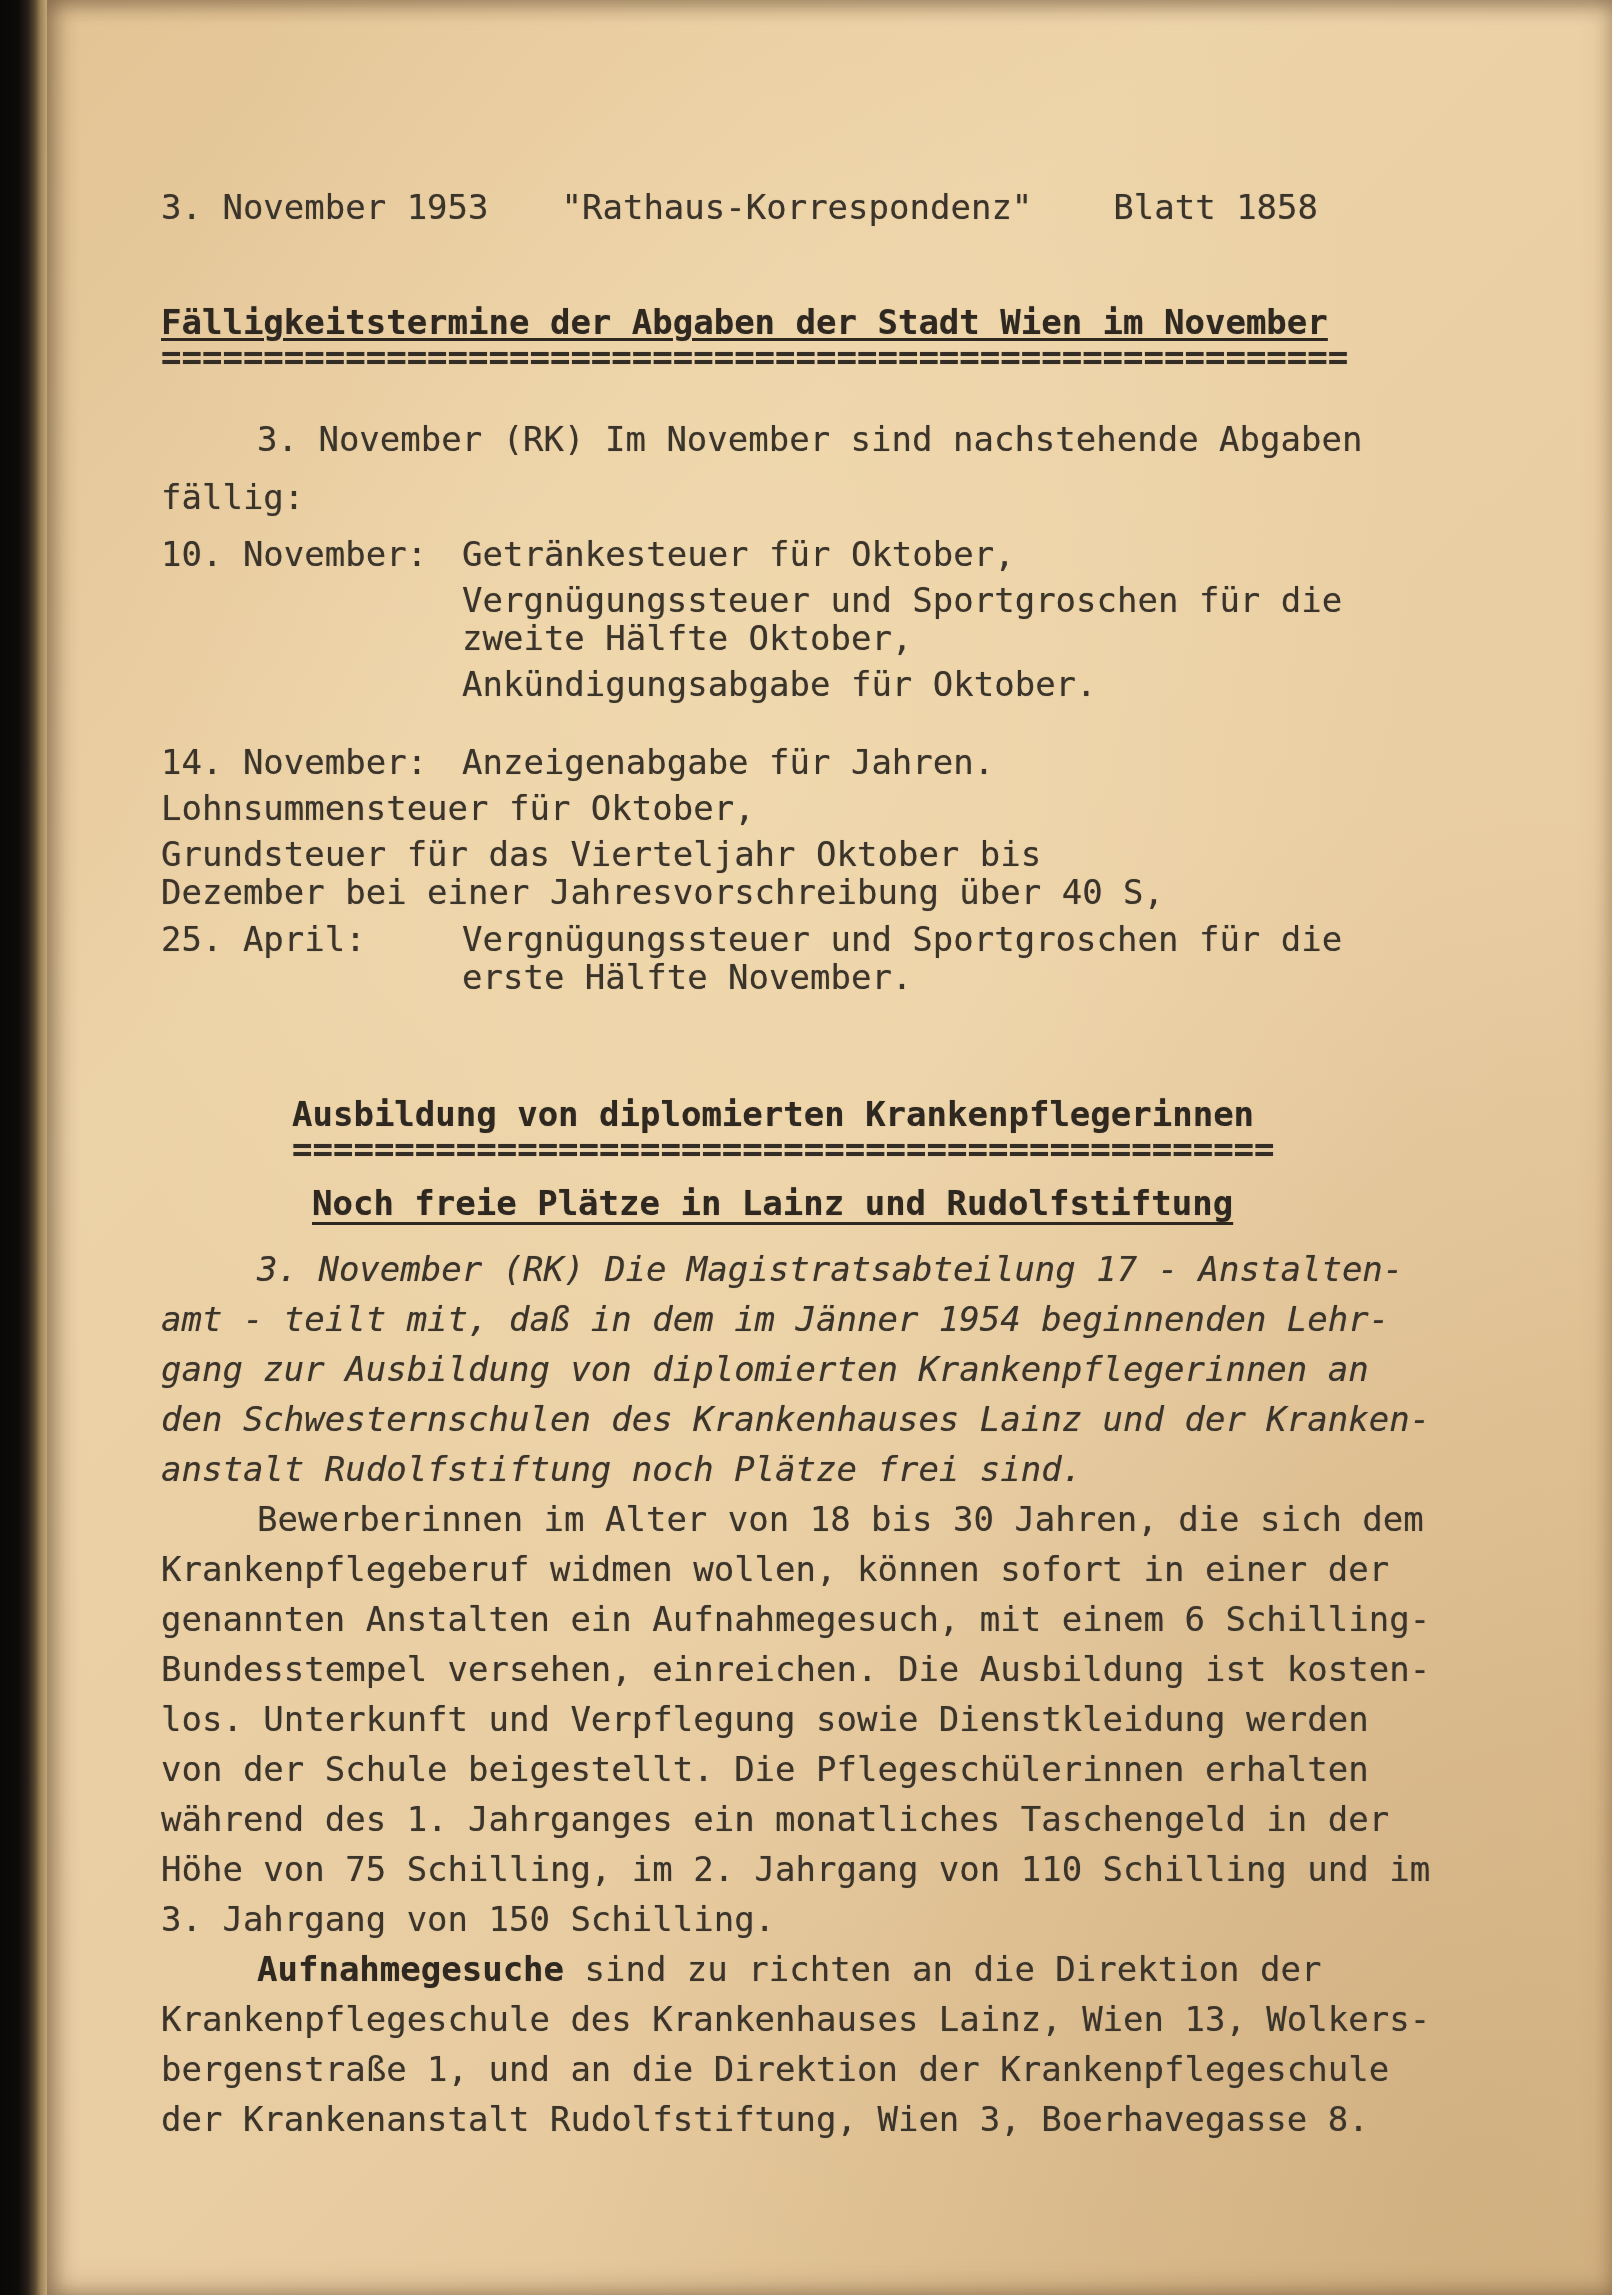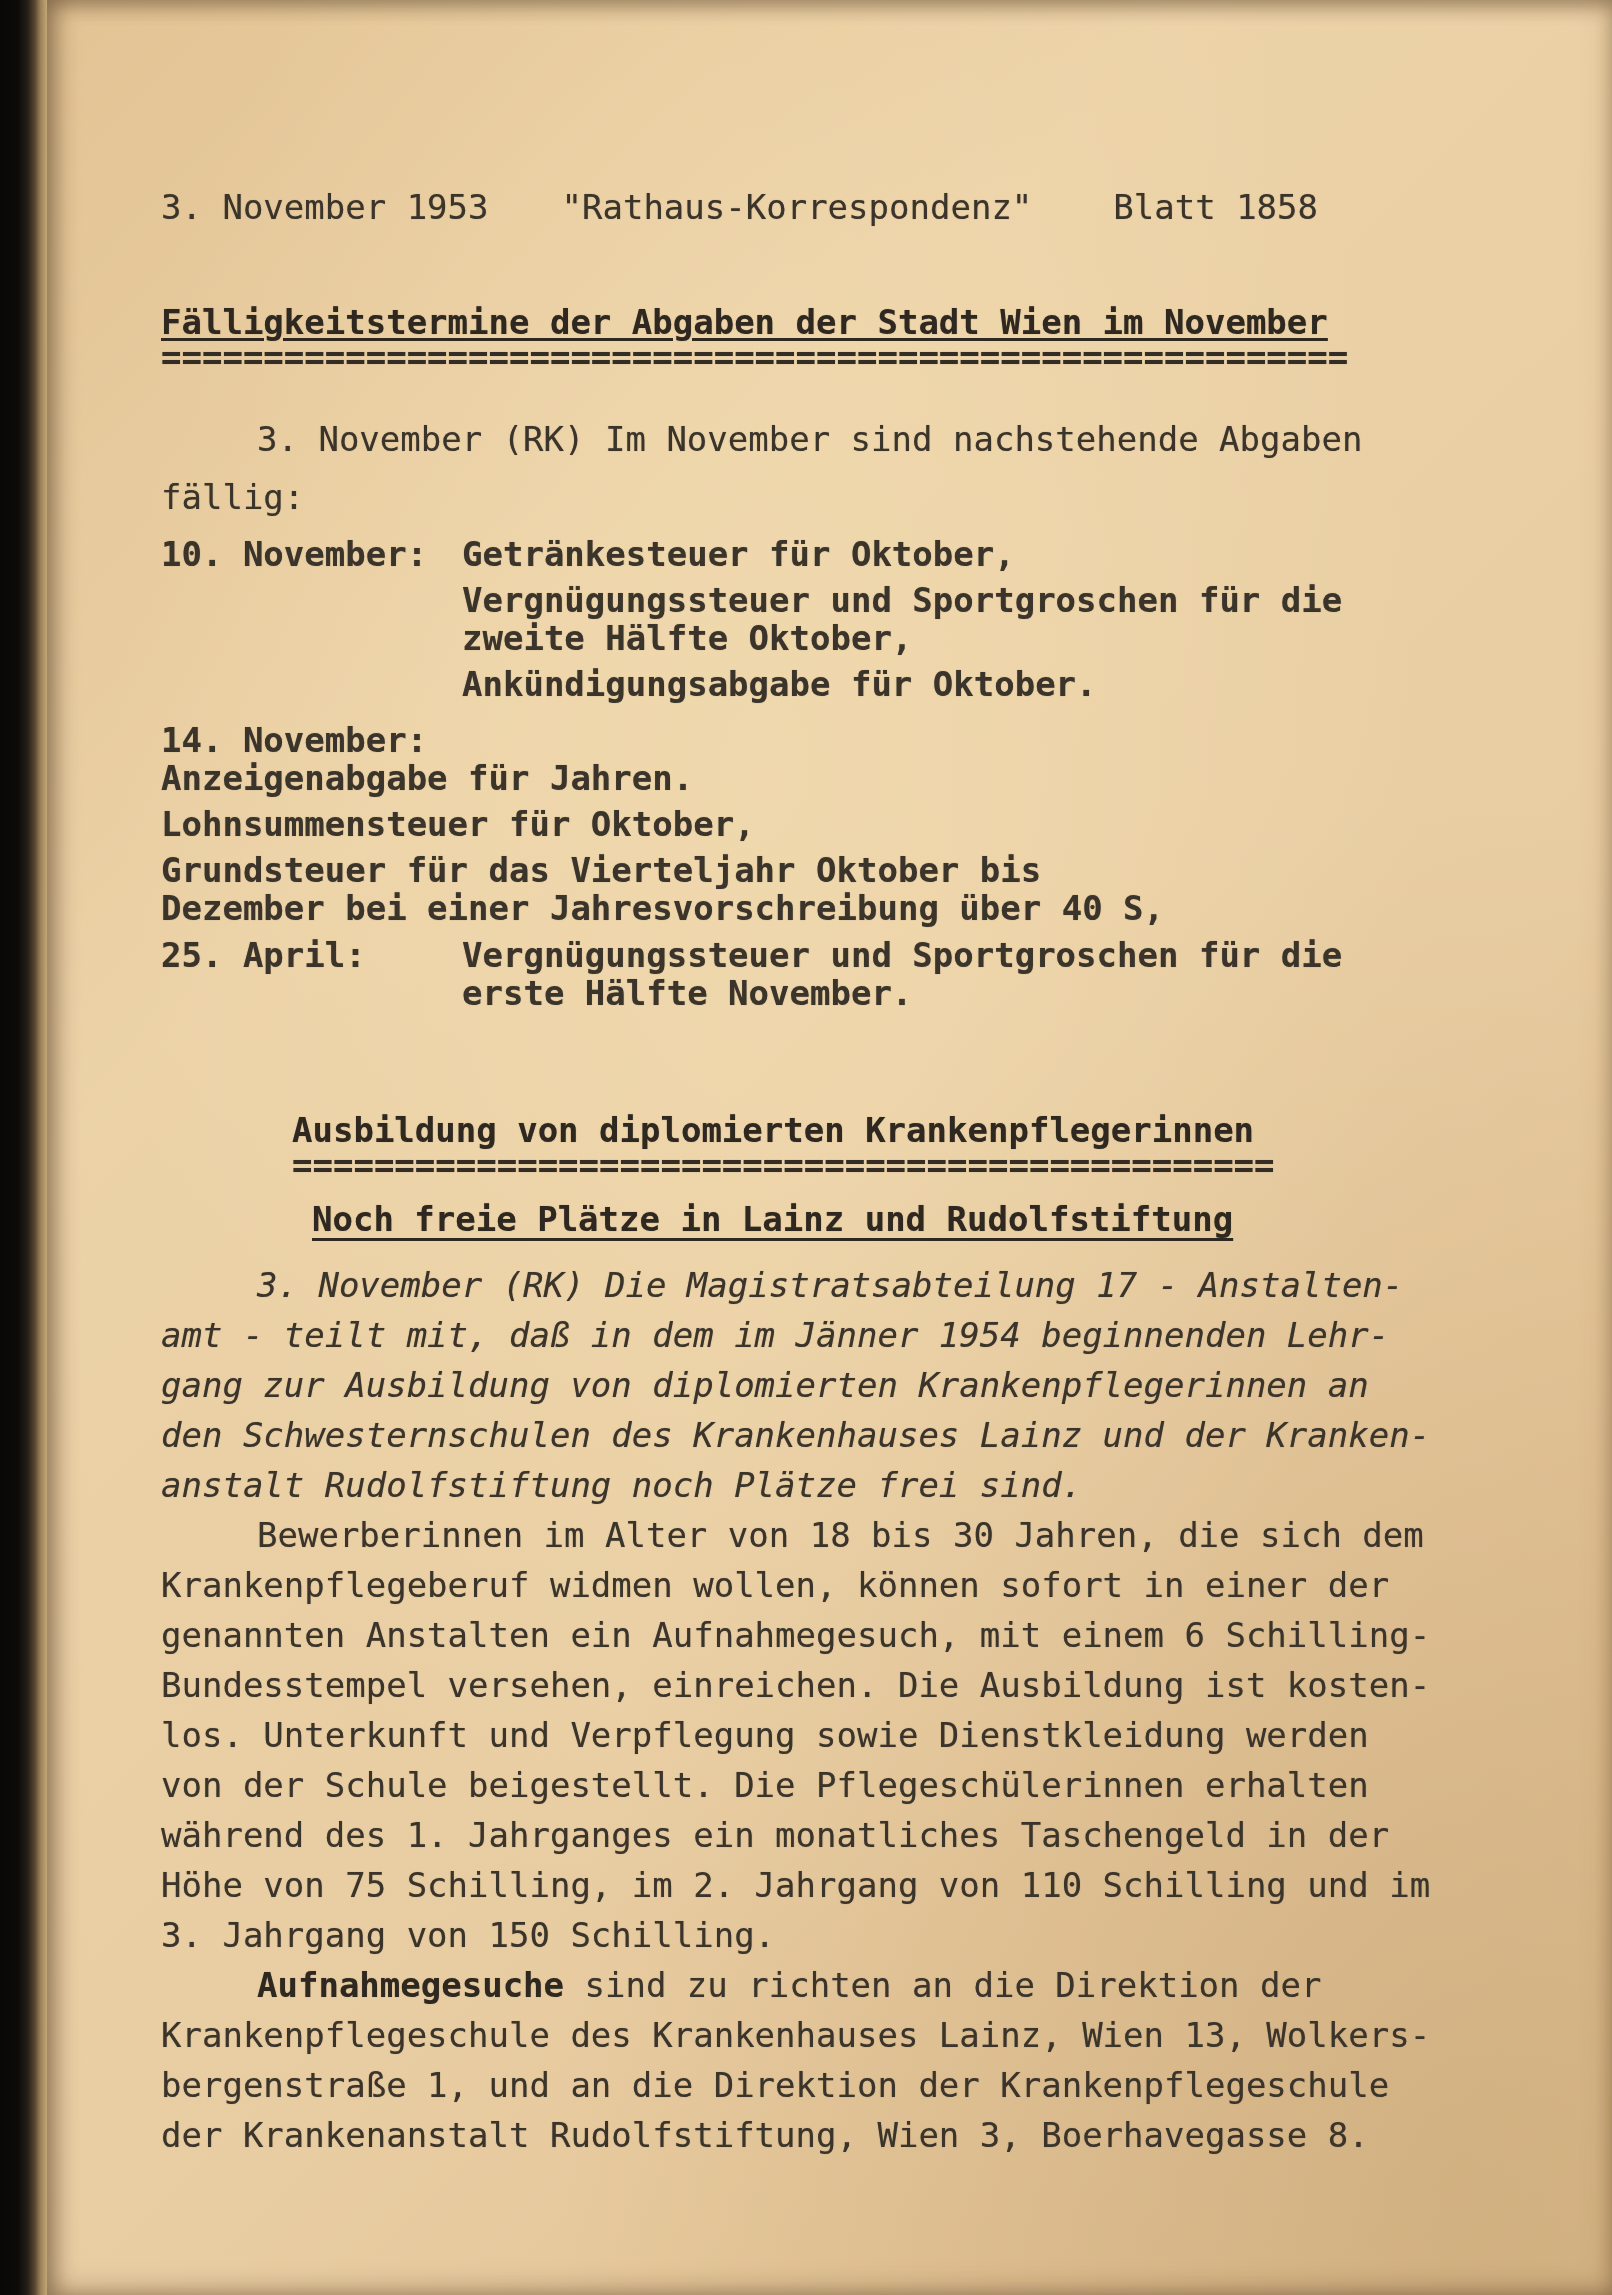--- a/index.html
+++ b/index.html
@@ -44,22 +44,22 @@
     text-decoration: underline;
     text-decoration-thickness: 3.4px;
     text-underline-offset: 3.9px;
     white-space: nowrap;
   }
   .rule { line-height: 28px; font-weight: bold; white-space: nowrap; overflow: hidden; color: #332d25; }
 
   .intro { margin-top: 39px; line-height: 58px; text-indent: 96px; white-space: pre-line; }
 
   .schedule { margin-top: 8.8px; }
-  .srow { display: flex; font-weight: bold; }
-  .srow.gap { margin-top: 9px; flex-direction: column; }
+  .srow { display: flex; }
+  .srow.gap { margin-top: 31px; }
   .sdate { flex: none; width: 301px; line-height: 38px; white-space: nowrap; }
   .sitems { flex: 1; }
   .sitem { line-height: 38px; margin-bottom: 8.3px; white-space: pre-line; }
 
   .sec2 { margin-top: 90px; }
   .title2 {
     margin-left: 131px; line-height: 41px; font-weight: bold; color: #2e2820; white-space: nowrap;
   }
   .rule2 { margin-left: 131px; }
   .subtitle {

